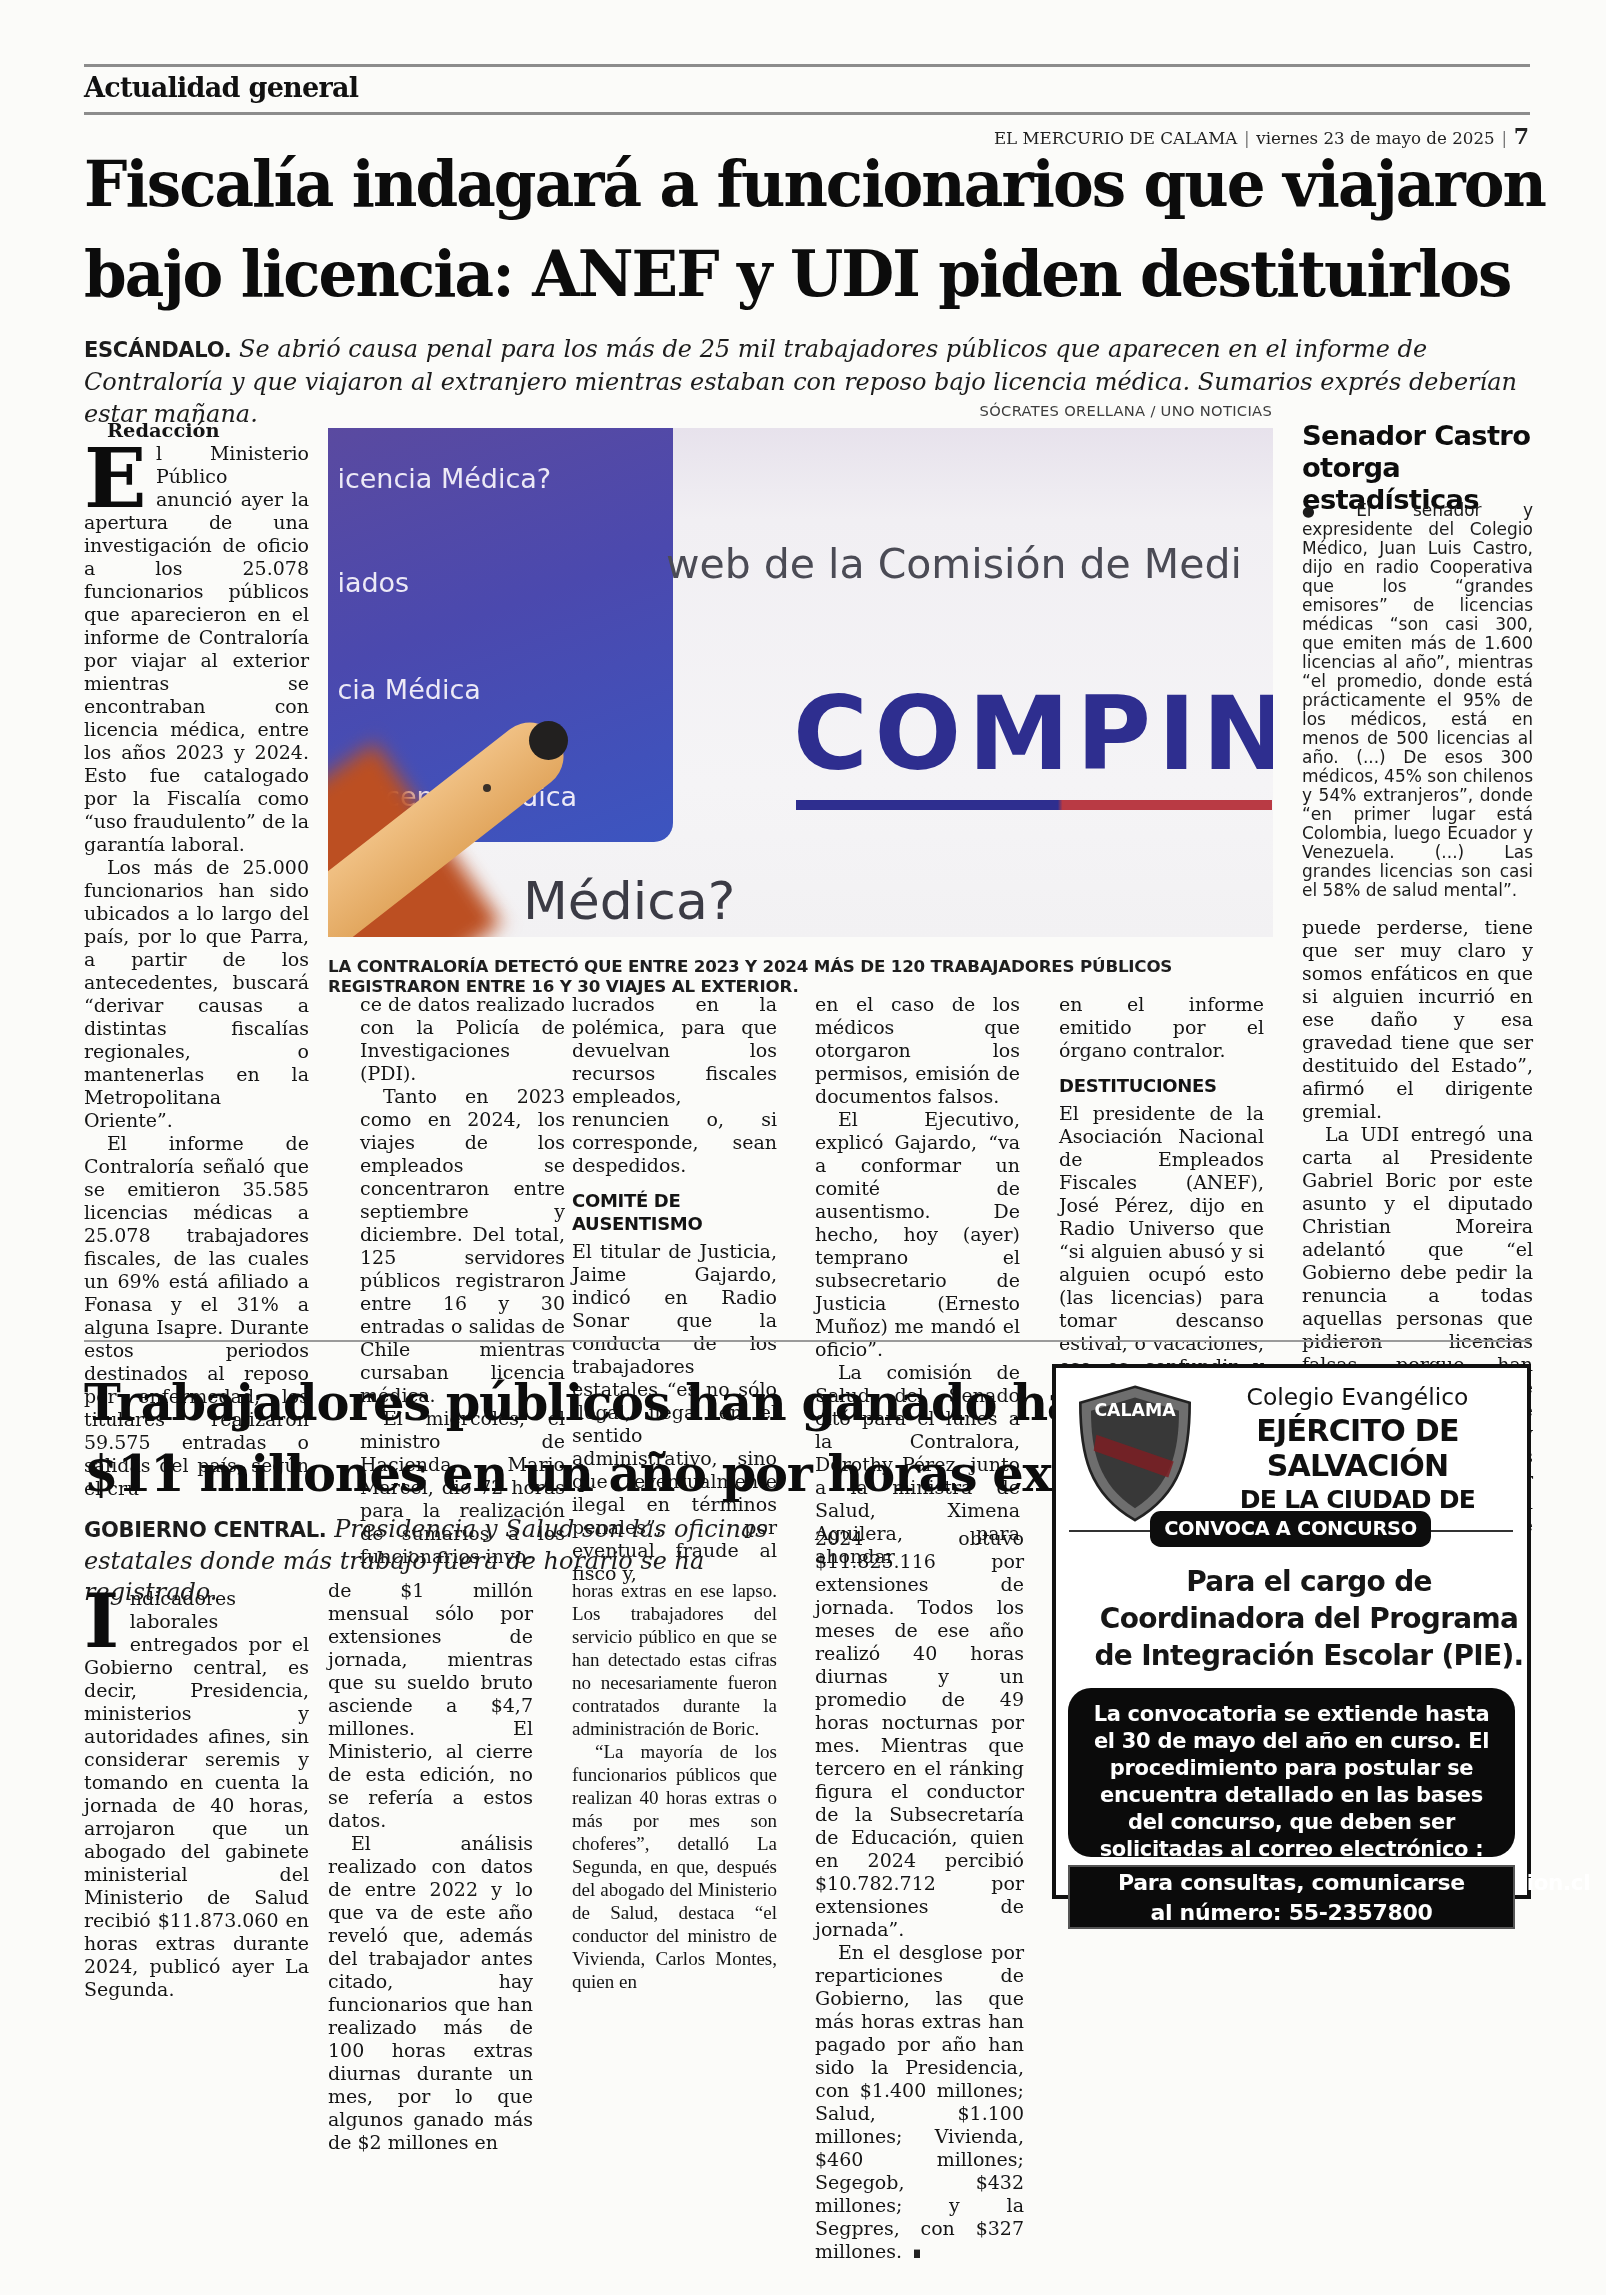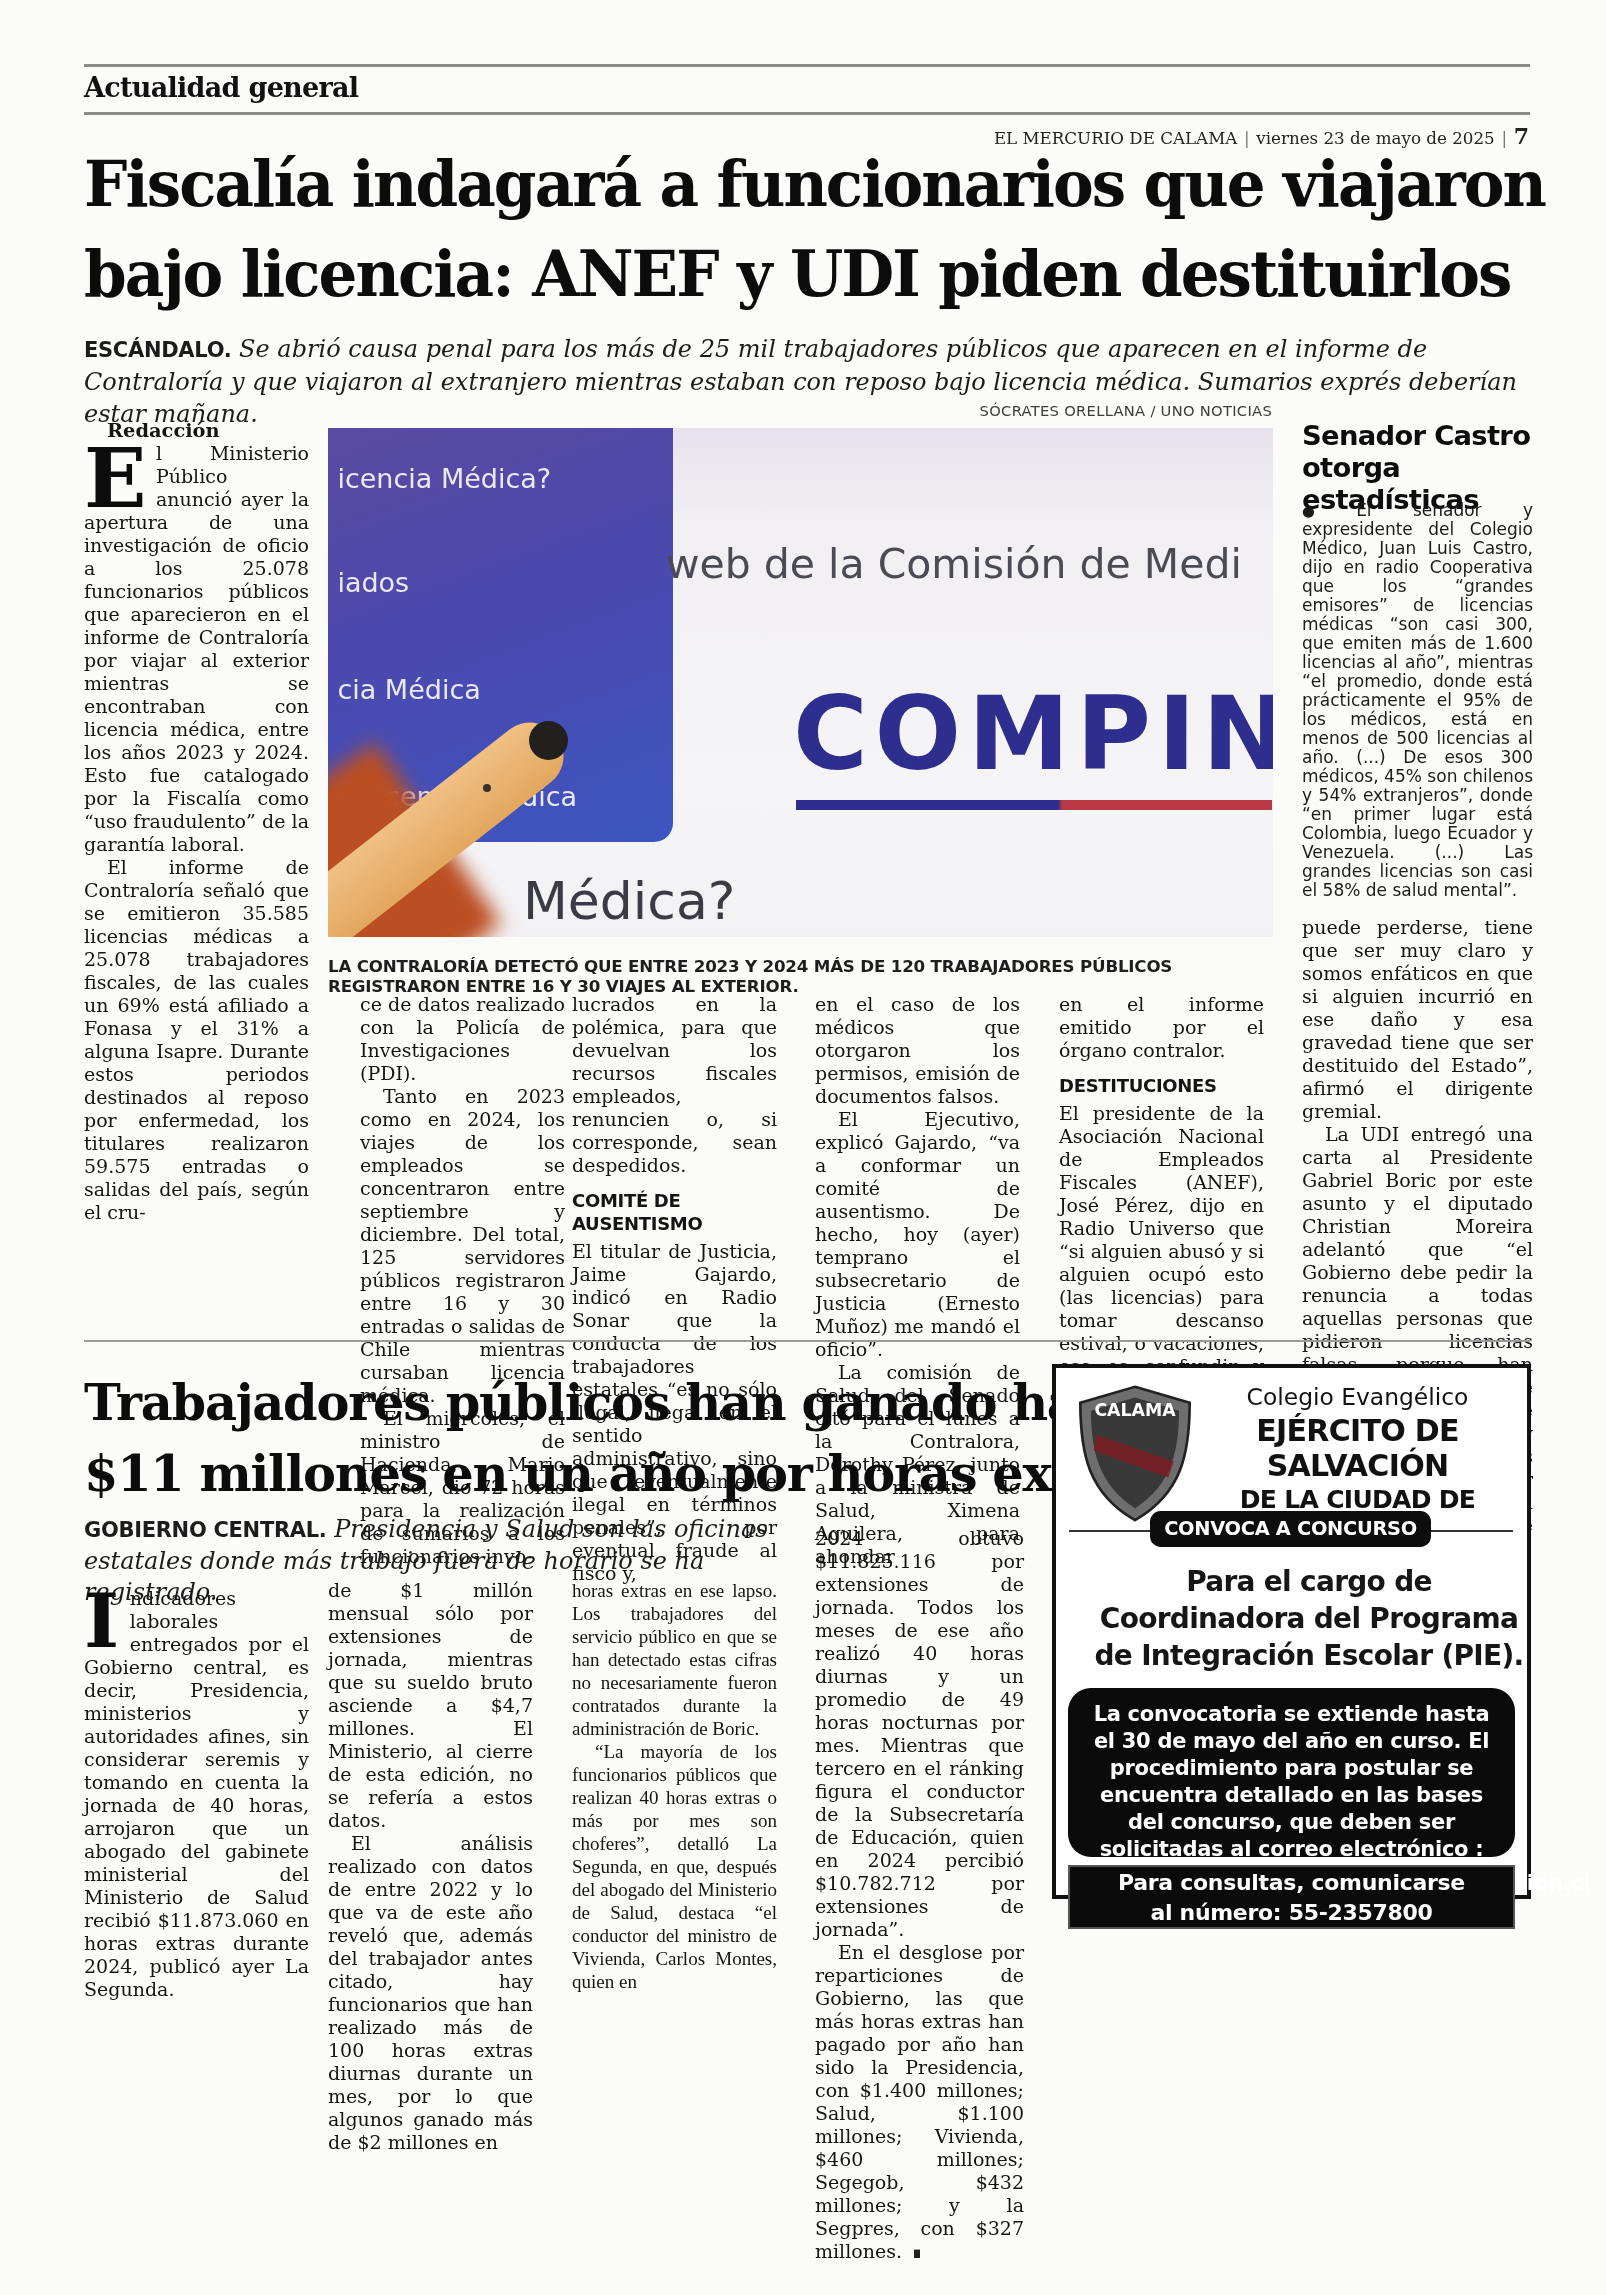--- a/index.html
+++ b/index.html
@@ -99,20 +99,21 @@
 <div class="abs deck" style="left:84px;top:333px;width:1446px;">
   <span class="kicker">ESCÁNDALO.</span>
   <span>Se abrió causa penal para los más de 25 mil trabajadores públicos que aparecen en el informe de Contraloría y que viajaron al extranjero mientras estaban con reposo bajo licencia médica. Sumarios exprés deberían estar mañana.</span>
 </div>
 
 <div class="credit">SÓCRATES ORELLANA / UNO NOTICIAS</div>
 
 <div class="col" style="left:84px;top:419px;width:225px;">
   <p class="byline">Redacción</p>
   <p class="first"><span class="dropcap">E</span><span>l Ministerio Público anunció ayer la apertura de una investigación de oficio a los 25.078 funcionarios públicos que aparecieron en el informe de Contraloría por viajar al exterior mientras se encontraban con licencia médica, entre los años 2023 y 2024. Esto fue catalogado por la Fiscalía como “uso fraudulento” de la garantía laboral.</span></p>
+  <p>Los más de 25.000 funcionarios han sido ubicados a lo largo del país, por lo que Parra, a partir de los antecedentes, buscará “derivar causas a distintas fiscalías regionales, o mantenerlas en la Metropolitana Oriente”.</p>
   <p>El informe de Contraloría señaló que se emitieron 35.585 licencias médicas a 25.078 trabajadores fiscales, de las cuales un 69% está afiliado a Fonasa y el 31% a alguna Isapre. Durante estos periodos destinados al reposo por enfermedad, los titulares realizaron 59.575 entradas o salidas del país, según el cru-</p>
 </div>
 
 <div class="photo">
   <div class="panel"></div>
   <div class="menu-item" style="top:35px;">icencia Médica?</div>
   <div class="menu-item" style="top:139px;">iados</div>
   <div class="menu-item" style="top:246px;">cia Médica</div>
   <div class="menu-item" style="top:353px;">a Licencia Médica</div>
   <div class="screen-head">web de la Comisión de Medi</div>

